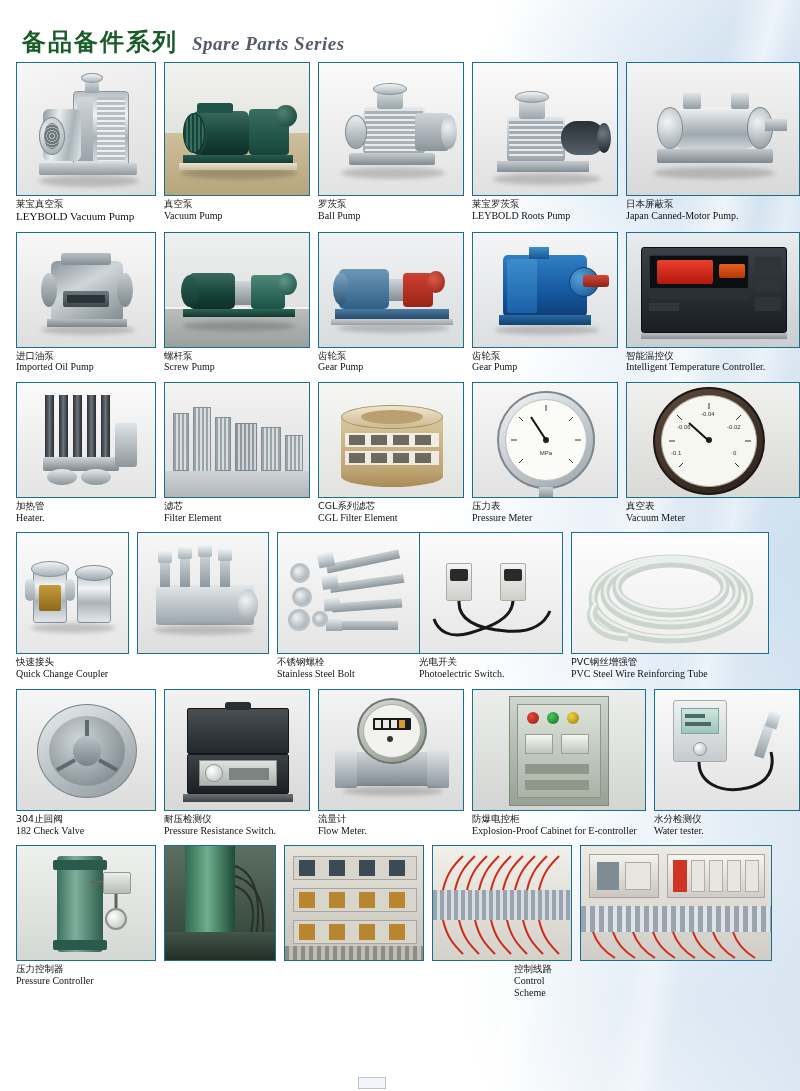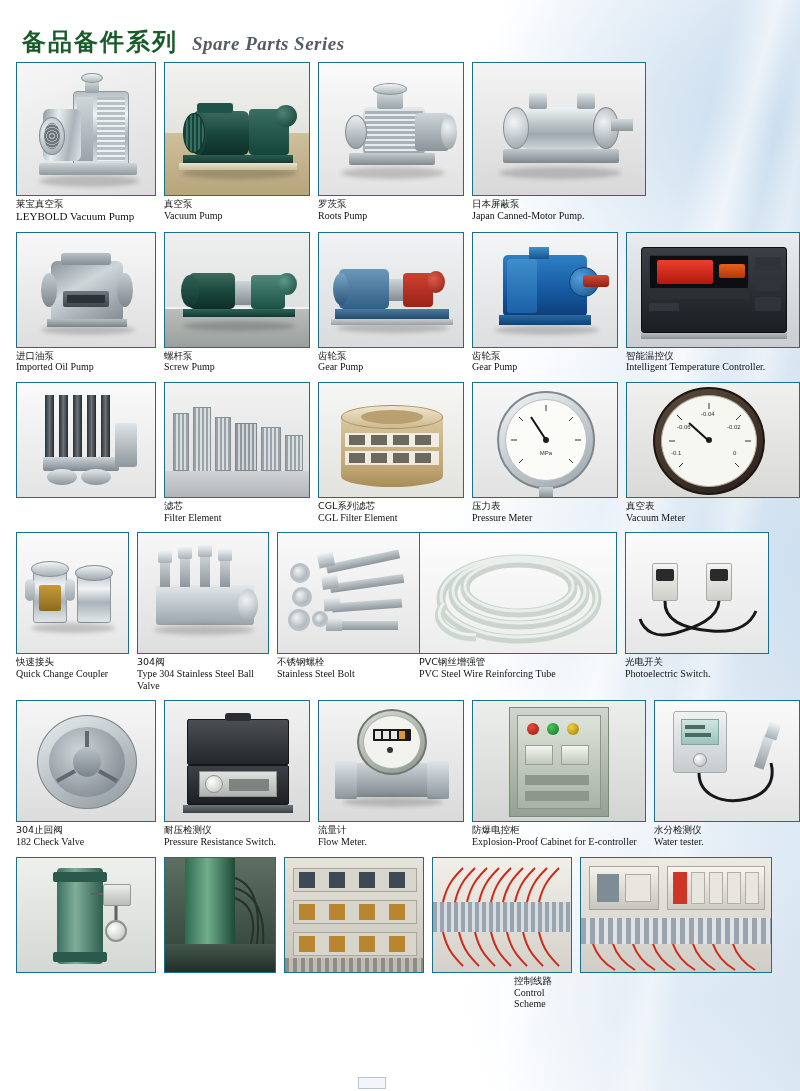--- a/index.html
+++ b/index.html
@@ -171,24 +171,43 @@
             <div class="rect" style="left:58px;top:26px;width:26px;height:20px;background:linear-gradient(#dfe4e7,#99a3a9);border-radius:3px"></div>
             <div class="ell" style="left:54px;top:20px;width:34px;height:12px;background:linear-gradient(#f2f5f6,#a9b3b8);border:1px solid #8a9499"></div>
 
             <div class="ell" style="left:26px;top:52px;width:22px;height:34px;background:linear-gradient(#e9edef,#959fa5);border:1px solid #828c92"></div>
 
             <div class="rect" style="left:30px;top:90px;width:86px;height:12px;background:linear-gradient(#c6ccd0,#818b91);border-radius:2px"></div>
           </div>
         </div>
         <div class="caption">
           <span class="cap-cn">罗茨泵</span>
-          <span class="cap-en">Roots Pump</span>
-        </div>
-      </div>
-
+          <span class="cap-en">Ball Pump</span>
+        </div>
+      </div>
+
+      <div class="cell" style="width:146px">
+        <div class="photo bgLight" style="width:146px;height:134px">
+          <div class="inner">
+            <div class="rect" style="left:0;top:0;right:0;bottom:0;background:linear-gradient(#fbfbfb,#e0e0e0)"></div>
+            <div class="shadow" style="left:20px;top:110px;width:108px;height:12px"></div>
+            <div class="rect" style="left:34px;top:54px;width:58px;height:46px;border-radius:5px;background:linear-gradient(#dfe5e8,#96a0a6)"></div>
+            <div class="rect" style="left:36px;top:58px;width:54px;height:38px;background:repeating-linear-gradient(to bottom,#a3acb2 0 3px,#e6eaec 3px 5px)"></div>
+            <div class="rect" style="left:88px;top:58px;width:44px;height:34px;border-radius:16px;background:linear-gradient(#2a2f33,#55606a)"></div>
+            <div class="ell" style="left:124px;top:60px;width:14px;height:30px;background:radial-gradient(circle at 40% 35%,#6d7880,#1b2024)"></div>
+            <div class="rect" style="left:46px;top:34px;width:26px;height:22px;background:linear-gradient(#e5eaec,#9aa4aa);border-radius:3px"></div>
+            <div class="ell" style="left:42px;top:28px;width:34px;height:12px;background:linear-gradient(#f3f5f7,#a6b0b6);border:1px solid #8b959b"></div>
+            <div class="rect" style="left:24px;top:98px;width:92px;height:11px;background:linear-gradient(#c8ced2,#838d93)"></div>
+          </div>
+        </div>
+        <div class="caption">
+          <span class="cap-cn">莱宝罗茨泵</span>
+          <span class="cap-en">LEYBOLD Roots Pump</span>
+        </div>
+      </div>
 
       <div class="cell" style="width:174px">
         <div class="photo bgGrey" style="width:174px;height:134px">
           <div class="inner">
             <div class="rect" style="left:0;top:0;right:0;bottom:0;background:linear-gradient(#f4f4f4,#d8d8d8)"></div>
             <div class="shadow" style="left:26px;top:104px;width:122px;height:12px"></div>
             <div class="rect" style="left:40px;top:44px;width:94px;height:42px;border-radius:18px;background:linear-gradient(#f1f4f6,#9ea8ae 65%,#cdd4d8)"></div>
             <div class="ell" style="left:30px;top:44px;width:26px;height:42px;background:radial-gradient(circle at 40% 35%,#f2f5f6,#97a1a7);border:1px solid #858f95"></div>
             <div class="ell" style="left:120px;top:44px;width:26px;height:42px;background:radial-gradient(circle at 40% 35%,#eff2f4,#8d979d);border:1px solid #7c868c"></div>
             <div class="rect" style="left:56px;top:30px;width:18px;height:16px;background:linear-gradient(#dfe5e8,#939da3);border-radius:2px"></div>
@@ -321,20 +340,24 @@
             <div class="rect" style="left:28px;top:12px;width:9px;height:62px;background:linear-gradient(90deg,#2b2f33,#6a7379,#23282c)"></div>
             <div class="rect" style="left:42px;top:12px;width:9px;height:62px;background:linear-gradient(90deg,#2b2f33,#6a7379,#23282c)"></div>
             <div class="rect" style="left:56px;top:12px;width:9px;height:62px;background:linear-gradient(90deg,#2b2f33,#6a7379,#23282c)"></div>
             <div class="rect" style="left:70px;top:12px;width:9px;height:62px;background:linear-gradient(90deg,#2b2f33,#6a7379,#23282c)"></div>
             <div class="rect" style="left:84px;top:12px;width:9px;height:62px;background:linear-gradient(90deg,#2b2f33,#6a7379,#23282c)"></div>
             <div class="rect" style="left:26px;top:74px;width:76px;height:14px;background:linear-gradient(#cfd5d9,#7d878d);border-radius:2px"></div>
             <div class="ell" style="left:30px;top:86px;width:30px;height:16px;background:linear-gradient(#e4e9eb,#8b9499)"></div>
             <div class="ell" style="left:64px;top:86px;width:30px;height:16px;background:linear-gradient(#e4e9eb,#8b9499)"></div>
             <div class="rect" style="left:98px;top:40px;width:22px;height:44px;border-radius:3px;background:linear-gradient(#dfe4e7,#8d979d)"></div>
           </div>
+        </div>
+        <div class="caption">
+          <span class="cap-cn">加热管</span>
+          <span class="cap-en">Heater.</span>
         </div>
       </div>
 
       <div class="cell" style="width:146px">
         <div class="photo" style="width:146px;height:116px">
           <div class="inner">
             <div class="rect" style="left:0;top:0;right:0;bottom:0;background:linear-gradient(#f3f3f3,#dadada)"></div>
             <div class="rect" style="left:8px;top:30px;width:16px;height:58px;background:repeating-linear-gradient(90deg,#9aa3a8 0 2px,#d9dee1 2px 4px);border:1px solid #868f95"></div>
             <div class="rect" style="left:28px;top:24px;width:18px;height:66px;background:repeating-linear-gradient(90deg,#9aa3a8 0 2px,#d9dee1 2px 4px);border:1px solid #868f95"></div>
             <div class="rect" style="left:50px;top:34px;width:16px;height:54px;background:repeating-linear-gradient(90deg,#9aa3a8 0 2px,#d9dee1 2px 4px);border:1px solid #868f95"></div>
@@ -471,24 +494,20 @@
             <div class="rect" style="left:62px;top:22px;width:10px;height:32px;background:linear-gradient(#cdd4d8,#8d979d)"></div>
             <div class="rect" style="left:82px;top:26px;width:10px;height:28px;background:linear-gradient(#cdd4d8,#8d979d)"></div>
             <div class="rect" style="left:20px;top:18px;width:14px;height:12px;background:linear-gradient(#eef2f4,#a8b2b8);border-radius:2px"></div>
             <div class="rect" style="left:40px;top:14px;width:14px;height:12px;background:linear-gradient(#eef2f4,#a8b2b8);border-radius:2px"></div>
             <div class="rect" style="left:60px;top:12px;width:14px;height:12px;background:linear-gradient(#eef2f4,#a8b2b8);border-radius:2px"></div>
             <div class="rect" style="left:80px;top:16px;width:14px;height:12px;background:linear-gradient(#eef2f4,#a8b2b8);border-radius:2px"></div>
             <div class="ell" style="left:100px;top:56px;width:20px;height:32px;background:radial-gradient(circle at 40% 35%,#f0f4f5,#949ea4)"></div>
             <div class="shadow" style="left:16px;top:92px;width:100px;height:10px"></div>
           </div>
         </div>
-        <div class="caption">
-          <span class="cap-cn">304阀</span>
-          <span class="cap-en">Type 304 Stainless Steel Ball Valve</span>
-        </div>
       </div>
 
       <div class="cell" style="width:134px">
         <div class="photo" style="width:155px;height:122px">
           <div class="inner">
             <div class="rect" style="left:0;top:0;right:0;bottom:0;background:linear-gradient(#fafafa,#e4e4e4)"></div>
             <div class="rect" style="left:48px;top:24px;width:74px;height:9px;background:linear-gradient(#c9d0d4,#8b959b);transform:rotate(-12deg)"></div>
             <div class="rect" style="left:40px;top:20px;width:16px;height:14px;background:linear-gradient(#eef2f4,#9aa4aa);transform:rotate(-12deg)"></div>
             <div class="rect" style="left:52px;top:46px;width:74px;height:9px;background:linear-gradient(#c9d0d4,#8b959b);transform:rotate(-8deg)"></div>
             <div class="rect" style="left:44px;top:42px;width:16px;height:14px;background:linear-gradient(#eef2f4,#9aa4aa);transform:rotate(-8deg)"></div>
@@ -498,20 +517,40 @@
             <div class="rect" style="left:48px;top:84px;width:16px;height:14px;background:linear-gradient(#eef2f4,#9aa4aa)"></div>
             <div class="ell" style="left:12px;top:30px;width:20px;height:20px;background:radial-gradient(circle at 35% 35%,#f0f3f5,#98a2a8);border:3px solid #b9c1c6"></div>
             <div class="ell" style="left:14px;top:54px;width:20px;height:20px;background:radial-gradient(circle at 35% 35%,#f0f3f5,#98a2a8);border:3px solid #b9c1c6"></div>
             <div class="ell" style="left:10px;top:76px;width:22px;height:22px;background:radial-gradient(circle at 35% 35%,#f0f3f5,#98a2a8);border:3px solid #b9c1c6"></div>
             <div class="ell" style="left:34px;top:78px;width:16px;height:16px;background:radial-gradient(circle at 35% 35%,#f0f3f5,#98a2a8);border:3px solid #b9c1c6"></div>
           </div>
         </div>
         <div class="caption">
           <span class="cap-cn">不锈钢螺栓</span>
           <span class="cap-en">Stainless Steel Bolt</span>
+        </div>
+      </div>
+
+      <div class="cell" style="width:144px">
+        <div class="photo" style="width:144px;height:122px">
+          <div class="inner">
+            <div class="rect" style="left:0;top:0;right:0;bottom:0;background:linear-gradient(#fbfbfb,#e6e6e6)"></div>
+            <div class="rect" style="left:26px;top:30px;width:26px;height:38px;background:linear-gradient(#f4f4f2,#cfcfca);border:1px solid #aaa;border-radius:2px"></div>
+            <div class="rect" style="left:30px;top:36px;width:18px;height:12px;background:#2a2a2a;border-radius:2px"></div>
+            <div class="rect" style="left:80px;top:30px;width:26px;height:38px;background:linear-gradient(#f4f4f2,#cfcfca);border:1px solid #aaa;border-radius:2px"></div>
+            <div class="rect" style="left:84px;top:36px;width:18px;height:12px;background:#2a2a2a;border-radius:2px"></div>
+            <svg width="144" height="122" style="position:absolute;left:0;top:0">
+              <path d="M39 68 C 38 88, 60 96, 86 98 C 110 100, 124 92, 130 78" stroke="#17181a" stroke-width="3" fill="none"></path>
+              <path d="M93 68 C 92 86, 70 94, 50 100 C 30 106, 18 98, 14 86" stroke="#17181a" stroke-width="3" fill="none"></path>
+            </svg>
+          </div>
+        </div>
+        <div class="caption">
+          <span class="cap-cn">光电开关</span>
+          <span class="cap-en">Photoelectric Switch.</span>
         </div>
       </div>
 
       <div class="cell" style="width:198px">
         <div class="photo" style="width:198px;height:122px">
           <div class="inner">
             <div class="rect" style="left:0;top:0;right:0;bottom:0;background:linear-gradient(#fdfdfd,#ededed)"></div>
             <svg width="198" height="122" style="position:absolute;left:0;top:0">
               <g fill="none" stroke="#c9d3cc" stroke-width="9" opacity=".95">
                 <ellipse cx="99" cy="66" rx="78" ry="40"></ellipse>
@@ -527,40 +566,20 @@
               <path d="M24 70 C 10 86, 30 102, 56 102" stroke="#eef3ef" stroke-width="3" fill="none"></path>
             </svg>
           </div>
         </div>
         <div class="caption">
           <span class="cap-cn">PVC钢丝增强管</span>
           <span class="cap-en">PVC Steel Wire Reinforcing Tube</span>
         </div>
       </div>
 
-      <div class="cell" style="width:144px">
-        <div class="photo" style="width:144px;height:122px">
-          <div class="inner">
-            <div class="rect" style="left:0;top:0;right:0;bottom:0;background:linear-gradient(#fbfbfb,#e6e6e6)"></div>
-            <div class="rect" style="left:26px;top:30px;width:26px;height:38px;background:linear-gradient(#f4f4f2,#cfcfca);border:1px solid #aaa;border-radius:2px"></div>
-            <div class="rect" style="left:30px;top:36px;width:18px;height:12px;background:#2a2a2a;border-radius:2px"></div>
-            <div class="rect" style="left:80px;top:30px;width:26px;height:38px;background:linear-gradient(#f4f4f2,#cfcfca);border:1px solid #aaa;border-radius:2px"></div>
-            <div class="rect" style="left:84px;top:36px;width:18px;height:12px;background:#2a2a2a;border-radius:2px"></div>
-            <svg width="144" height="122" style="position:absolute;left:0;top:0">
-              <path d="M39 68 C 38 88, 60 96, 86 98 C 110 100, 124 92, 130 78" stroke="#17181a" stroke-width="3" fill="none"></path>
-              <path d="M93 68 C 92 86, 70 94, 50 100 C 30 106, 18 98, 14 86" stroke="#17181a" stroke-width="3" fill="none"></path>
-            </svg>
-          </div>
-        </div>
-        <div class="caption">
-          <span class="cap-cn">光电开关</span>
-          <span class="cap-en">Photoelectric Switch.</span>
-        </div>
-      </div>
-
     </div>
 
     <div class="row">
 
       <div class="cell" style="width:140px">
         <div class="photo" style="width:140px;height:122px">
           <div class="inner">
             <div class="rect" style="left:0;top:0;right:0;bottom:0;background:linear-gradient(#f6f6f6,#dcdcdc)"></div>
             <div class="ell" style="left:20px;top:14px;width:100px;height:94px;background:linear-gradient(150deg,#e9edef,#8f999f);border:1px solid #79838a"></div>
             <div class="ell" style="left:32px;top:26px;width:76px;height:70px;background:radial-gradient(circle at 40% 35%,#cfd6da,#6f797f)"></div>
@@ -677,20 +696,24 @@
             <div class="rect" style="left:40px;top:10px;width:46px;height:96px;background:linear-gradient(90deg,#3d6f5f,#7fae9b 40%,#2f5d4e);border-radius:4px"></div>
             <div class="rect" style="left:36px;top:14px;width:54px;height:10px;background:#2b594b;border-radius:2px"></div>
             <div class="rect" style="left:36px;top:94px;width:54px;height:10px;background:#2b594b;border-radius:2px"></div>
             <div class="rect" style="left:86px;top:26px;width:28px;height:22px;background:linear-gradient(#eceeec,#b6bcb6);border:1px solid #949a94;border-radius:2px"></div>
             <div class="ell" style="left:88px;top:62px;width:22px;height:22px;background:radial-gradient(circle at 35% 35%,#fff,#b8beb8);border:2px solid #8c928c"></div>
             <svg width="140" height="116" style="position:absolute;left:0;top:0">
               <line x1="99" y1="48" x2="99" y2="62" stroke="#5d6360" stroke-width="3"></line>
               <line x1="86" y1="36" x2="74" y2="36" stroke="#5d6360" stroke-width="2"></line>
             </svg>
           </div>
+        </div>
+        <div class="caption">
+          <span class="cap-cn">压力控制器</span>
+          <span class="cap-en">Pressure Controller</span>
         </div>
       </div>
 
       <div class="cell" style="width:112px">
         <div class="photo" style="width:112px;height:116px">
           <div class="inner">
             <div class="rect" style="left:0;top:0;right:0;bottom:0;background:linear-gradient(#5d6f62,#2e3f35)"></div>
             <div class="rect" style="left:20px;top:0;width:50px;height:116px;background:linear-gradient(90deg,#2f6a4f,#6fae8c 45%,#1e4a36)"></div>
             <div class="rect" style="left:0;top:86px;width:112px;height:30px;background:linear-gradient(#43564a,#1f2d25)"></div>
             <svg width="112" height="116" style="position:absolute;left:0;top:0">

